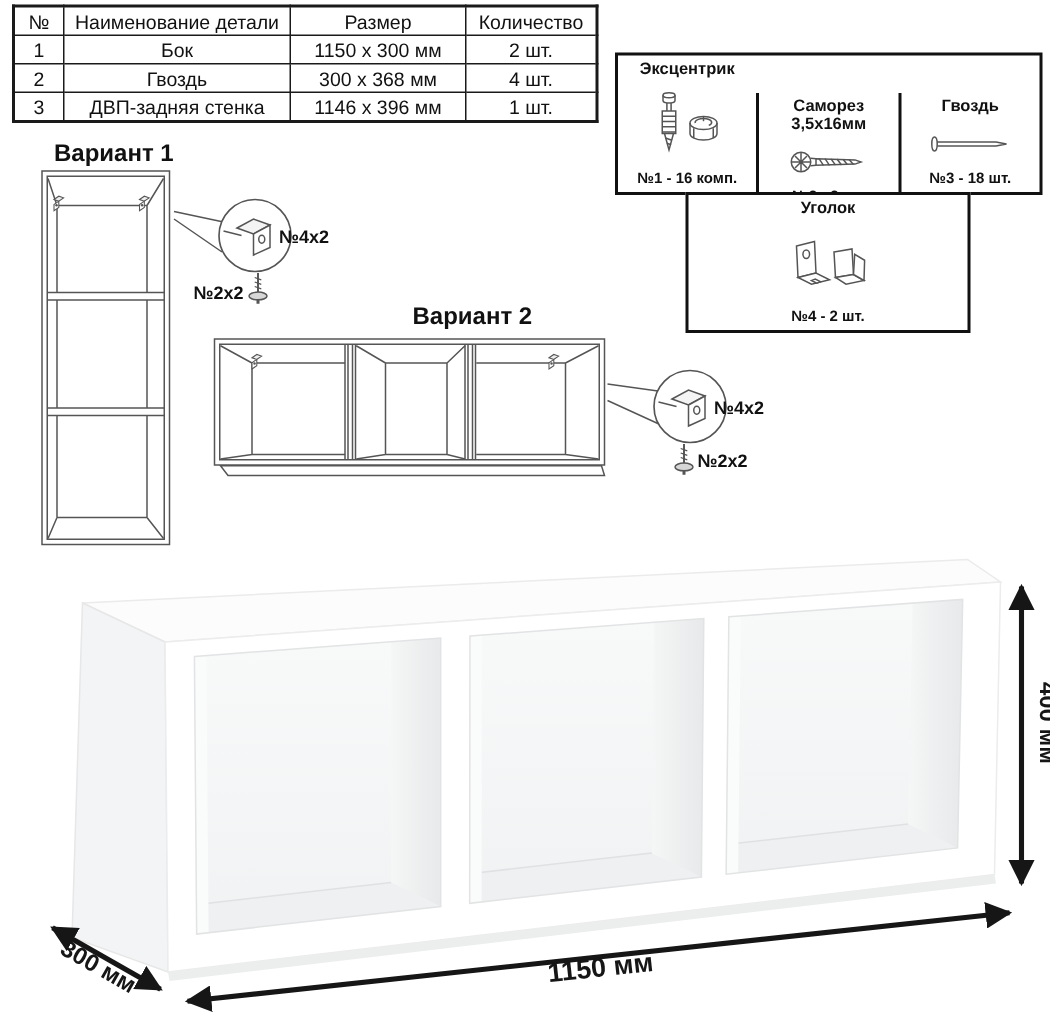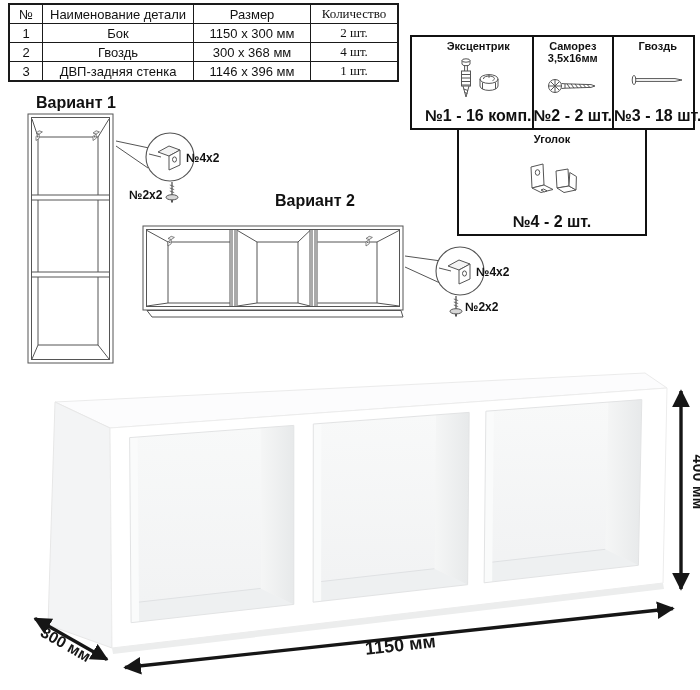--- a/index.html
+++ b/index.html
@@ -7,34 +7,34 @@
          font-family:"Liberation Sans", sans-serif;color:#111;}
   
   table.parts{position:absolute;left:8px;top:3px;border-collapse:collapse;
               font-size:13px;color:#111;}
   table.parts td,table.parts th{border:1.5px solid #1a1a1a;font-weight:normal;
               height:18px;padding:0 4px;text-align:center;white-space:nowrap;}
   table.parts{border:2px solid #1a1a1a;}
   td.c-num{width:24px;}
   td.c-name,th.c-name{width:142px;text-align:left;padding-left:7px;}
   td.c-size,th.c-size{width:108px;}
-  td.c-qty,th.c-qty{width:78px;font-family:Liberation Serif, serif;}
+  td.c-qty,th.c-qty{width:78px;}
   
   .hw-row{position:absolute;display:flex;background:#fff;border:2px solid #111;box-sizing:border-box;}
-  .hw-row1{left:410px;top:35px;width:285px;height:95px;padding-left:13px;}
-  .hw-row2{left:457px;top:128px;width:190px;height:108px;}
+  .hw-row1{left:410px;top:35px;width:285px;height:95px;}
+  .hw-row2{left:457px;top:128px;width:190px;height:94px;}
   .hw-cell{flex:1 1 0;display:flex;flex-direction:column;align-items:center;box-sizing:border-box;}
-  .hw-cell + .hw-cell{border-left:2px solid #111;}
+  .hw-cell + .hw-cell{border-left:2px solid #111;margin-top:25px;}
   .hw-title{font-size:11px;font-weight:bold;text-align:center;line-height:1.12;padding-top:3px;}
   .hw-icon{flex:1 1 auto;display:flex;align-items:center;justify-content:center;}
-  .hw-count{font-size:16px;font-weight:bold;padding-bottom:3px;white-space:nowrap;}
+  .hw-count{font-size:10px;font-weight:bold;padding-bottom:3px;white-space:nowrap;}
   
   .v-title{position:absolute;font-size:16px;font-weight:bold;white-space:nowrap;}
   #v1-title{left:36px;top:94px;}
-  #v2-title{left:231px;top:192px;padding-left:44px;}
+  #v2-title{left:231px;top:203px;padding-left:44px;}
   svg{position:absolute;overflow:visible;}
   svg text{font-family:"Liberation Sans", sans-serif;}
   .lbl{font-size:12px;font-weight:bold;fill:#111;}
   .dim{font-weight:bold;fill:#161616;}
   #v1-svg{left:15px;top:110px;}
   #v2-svg{left:140px;top:222px;}
   #render-svg{left:0;top:358px;}
   .ln{stroke:#555;stroke-width:1;fill:none;}
   .lnf{stroke:#555;stroke-width:1;fill:#fff;}
 </style>

